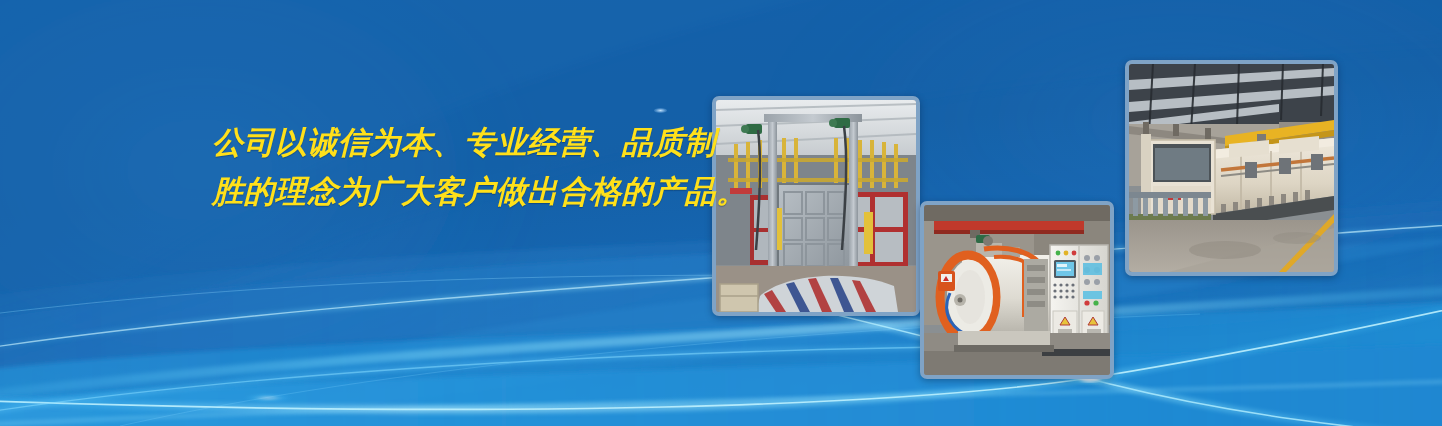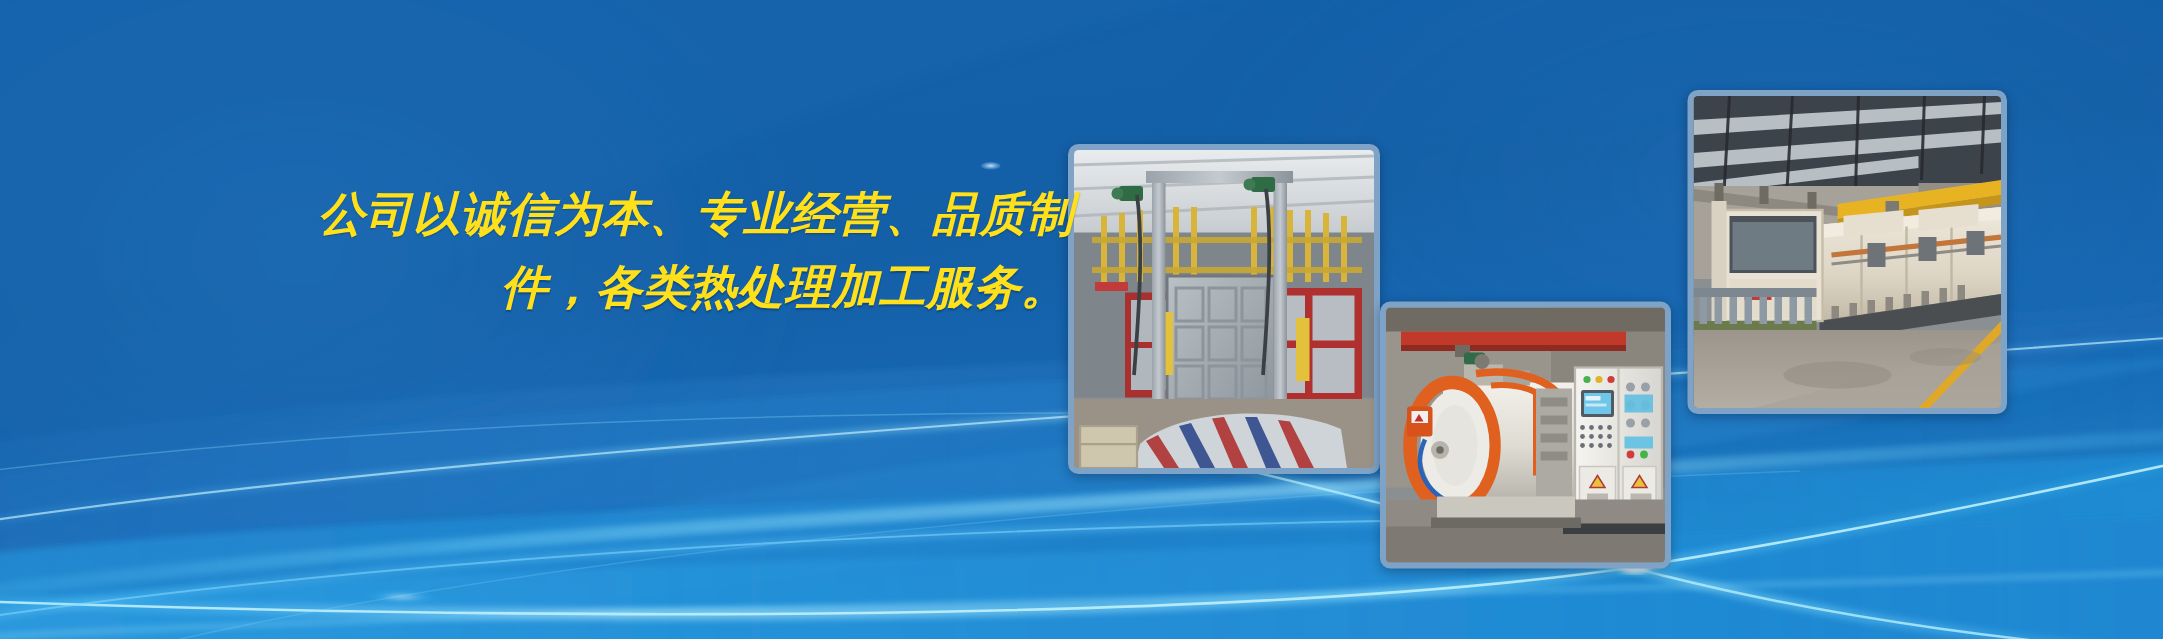--- a/index.html
+++ b/index.html
@@ -7,21 +7,20 @@
     padding: 0;
     background: #0d4f93;
   }
   #banner {
     position: relative;
     width: 1442px;
     height: 426px;
     overflow: hidden;
     font-family: "Liberation Sans", "DejaVu Sans", sans-serif;
     background: #7f1d1d;
-    text-align: right;
   }
 
   
   .bg-svg {
     position: absolute;
     left: 0; top: 0;
     width: 1442px;
     height: 426px;
     display: block;
   }
@@ -191,21 +190,21 @@
     <path d="M 120 426 C 380 368, 760 330, 1200 314" fill="none" stroke="#7fd2ff" stroke-width="1" opacity="0.25"></path>
 
     <ellipse cx="1090" cy="377" rx="34" ry="9" fill="url(#sparkGrad)" opacity="0.95"></ellipse>
     <ellipse cx="1090" cy="377" rx="10" ry="5" fill="#ffffff" opacity="0.9" filter="url(#blurS)"></ellipse>
 
     <ellipse cx="268" cy="398" rx="26" ry="6" fill="url(#sparkGrad)" opacity="0.35"></ellipse>
   </svg>
 
   <div id="slogan">
     <span class="line">公司以诚信为本、专业经营、品质制</span>
-    <span class="line">件，各类热处理加工服务。</span>
+    <span class="line">胜的理念为广大客户做出合格的产品。</span>
   </div>
 
   <div id="sparkle"></div>
 
   <div class="photo" id="photo-furnace-chamber">
     <div class="inner">
       <svg viewBox="0 0 200 212" preserveAspectRatio="xMidYMid slice" xmlns="http://www.w3.org/2000/svg">
         <defs>
           <linearGradient id="p1roof" x1="0" y1="0" x2="0" y2="1">
             <stop offset="0%" stop-color="#e9ecee"></stop>

